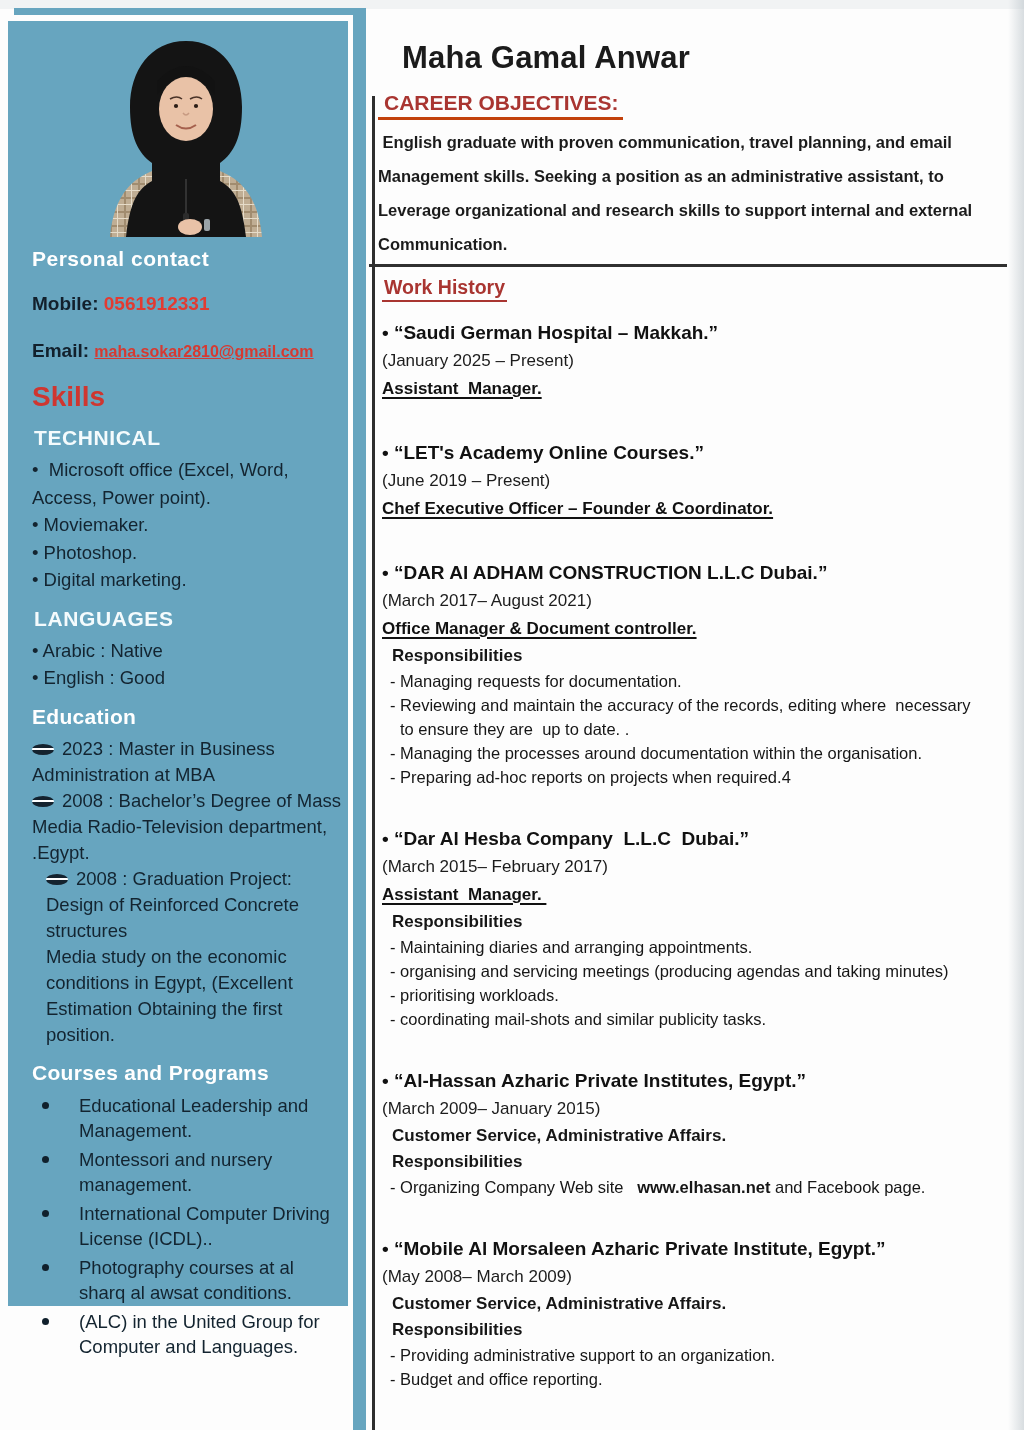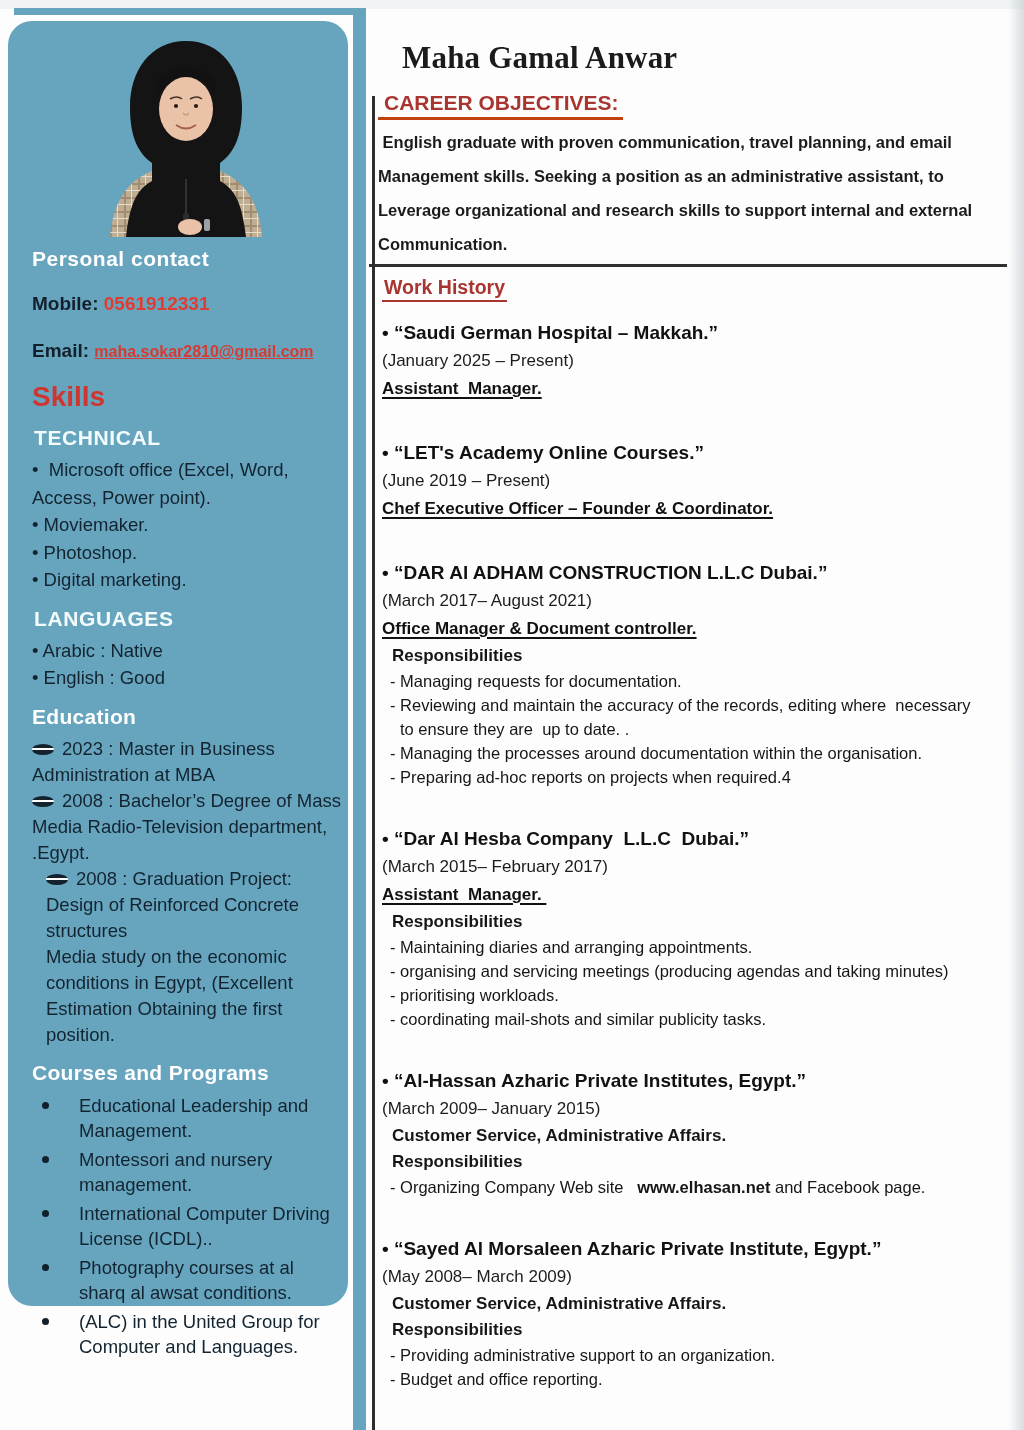--- a/index.html
+++ b/index.html
@@ -5,21 +5,21 @@
   html,body{margin:0;padding:0;background:#ffffff;}
   .page{position:relative;width:1024px;height:1430px;background:#fdfdfd;overflow:hidden;
         font-family:"Liberation Sans","DejaVu Sans",sans-serif;}
   
   .top-edge{position:absolute;left:0;top:0;width:100%;height:9px;background:#f1f3f4;}
   .right-edge{position:absolute;right:0;top:0;width:16px;height:100%;
               background:linear-gradient(to right,rgba(185,194,200,0),rgba(185,194,200,.55));}
   
   .side-frame-top{position:absolute;left:14px;top:8px;width:352px;height:7px;background:#67a5bf;}
   .side-frame-right{position:absolute;left:353px;top:8px;width:13px;height:1422px;background:#67a5bf;}
-  .sidebar{position:absolute;left:8px;top:21px;width:340px;height:1285px;background:#67a5bf;border-radius:24px;}
+  .sidebar{position:absolute;left:8px;top:21px;width:340px;height:1285px;background:#67a5bf;}
   
   .vline{position:absolute;left:372px;top:96px;width:3px;height:1334px;background:#2e2e2e;}
   
   .photo{margin:8px 0 0 60px;width:236px;height:208px;position:relative;}
   .photo svg{display:block;}
   
   .side-h{margin:10px 0 0 24px;color:#ffffff;font-size:21px;font-weight:700;letter-spacing:.5px;}
   .contact-line{margin:22px 0 0 24px;font-size:19px;font-weight:700;color:#12202c;}
   .email-row{margin-top:25px;}
   .phone{color:#e23b32;font-weight:700;}
@@ -36,21 +36,21 @@
             background:linear-gradient(to bottom,#14222e 38%,#ffffff 38%,#ffffff 55%,#14222e 55%);
             vertical-align:middle;}
   .edu-indent{margin-left:14px;}
   .course-wrap{margin:8px 0 0 24px;}
   .course-item{display:flex;margin-bottom:3px;}
   .dot{flex:none;width:7px;height:7px;border-radius:50%;background:#10202c;margin:9px 0 0 10px;}
   .course-text{margin-left:30px;}
   .course-line{font-size:18.5px;line-height:25.5px;color:#132430;white-space:pre-wrap;}
   
   .content{position:absolute;left:378px;top:0;width:632px;}
-  .name{margin:40px 0 0 24px;font-size:31px;font-weight:800;color:#1b1b1b;letter-spacing:.2px;font-family:Liberation Serif, serif;}
+  .name{margin:40px 0 0 24px;font-size:31px;font-weight:800;color:#1b1b1b;letter-spacing:.2px;}
   .red-h{display:inline-block;font-weight:700;color:#a93531;}
   .co-h{margin:15px 0 0 0;font-size:21px;padding:0 4px 2px 6px;border-bottom:3px solid #c2410c;}
   .objective{margin-top:5px;}
   .objective-line{font-size:16.5px;font-weight:700;color:#1b1b1b;line-height:34px;white-space:pre-wrap;}
   .divider{margin:3px 0 0 -9px;width:638px;height:3px;background:#303030;}
   .wh-h{margin:9px 0 0 4px;font-size:19.5px;padding:0 2px 1px 2px;border-bottom:2.5px solid #a93531;}
   .job{margin:17px 0 36px 4px;}
   .job-title{font-size:19px;font-weight:700;color:#111111;line-height:28px;white-space:pre-wrap;}
   .job-period{font-size:17px;font-weight:400;color:#1c1c1c;line-height:28px;white-space:pre-wrap;}
   .job-role{font-size:17px;font-weight:700;color:#111111;line-height:28px;white-space:pre-wrap;}
@@ -246,21 +246,21 @@
 
     <section class="job">
       <div class="job-title">• “Al-Hassan Azharic Private Institutes, Egypt.”</div>
       <div class="job-period">(March 2009– January 2015)</div>
       <div class="job-role resp-h" style="margin-left:10px;">Customer Service, Administrative Affairs.</div>
       <div class="resp-h">Responsibilities</div>
       <div class="resp-item"><span>- Organizing Company Web site </span><span class="b">www.elhasan.net</span><span> and Facebook page.</span></div>
     </section>
 
     <section class="job">
-      <div class="job-title">• “Sayed Al Morsaleen Azharic Private Institute, Egypt.”</div>
+      <div class="job-title">• “Mobile Al Morsaleen Azharic Private Institute, Egypt.”</div>
       <div class="job-period">(May 2008– March 2009)</div>
       <div class="job-role resp-h" style="margin-left:10px;">Customer Service, Administrative Affairs.</div>
       <div class="resp-h">Responsibilities</div>
       <div class="resp-item">- Providing administrative support to an organization.</div>
       <div class="resp-item">- Budget and office reporting.</div>
     </section>
   </main>
 </div>
 
 </body></html>

